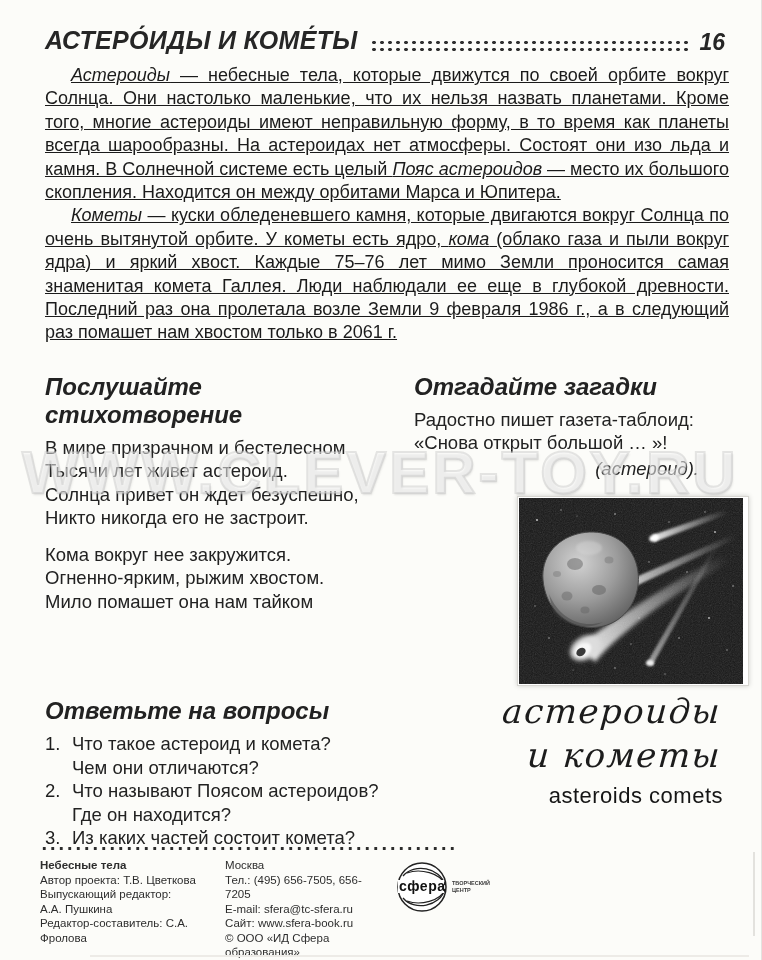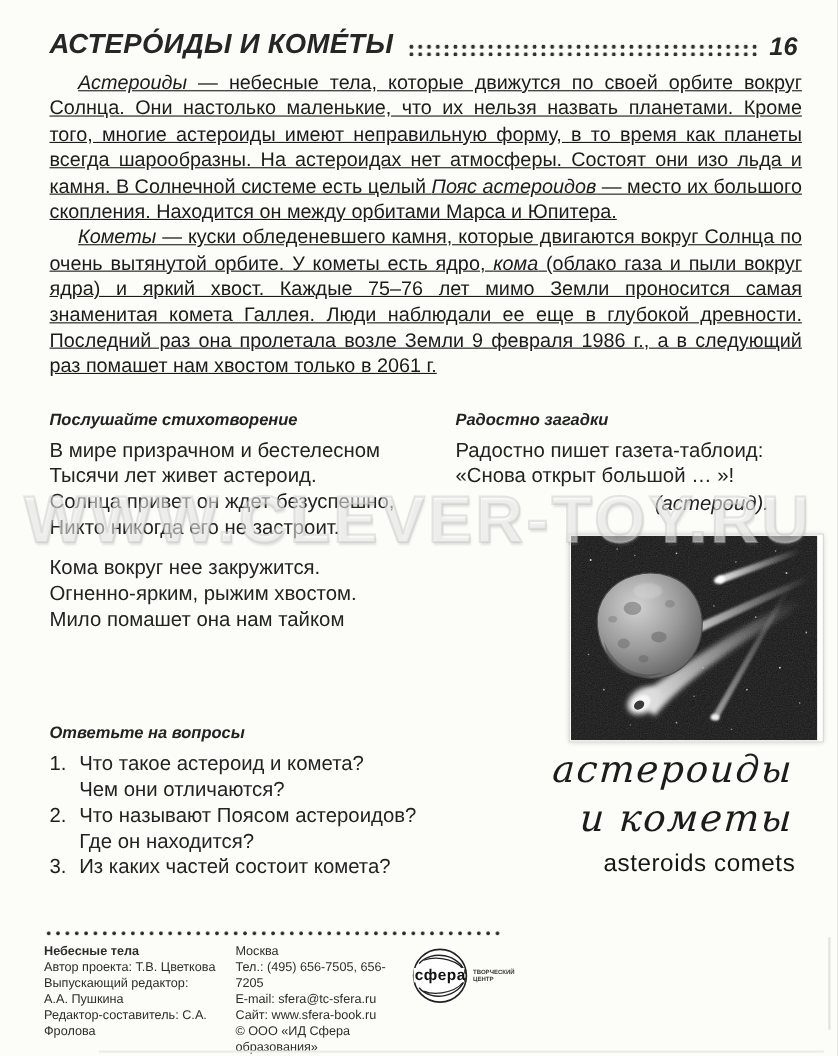--- a/index.html
+++ b/index.html
@@ -19,21 +19,21 @@
   .pageno{font-size:23px;font-weight:bold;font-style:italic;color:#262626;margin-bottom:-1px;}
 
   
   .intro{margin:9px 32px 0 45px;font-size:18px;line-height:23.4px;text-align:justify;color:#1b1b1b;text-decoration:underline;}
   .intro p{margin:0;text-indent:26px;}
 
   
   .cols{display:flex;margin:28px 10px 0 45px;gap:14px;}
   .col-left{flex:0 0 355px;}
   .col-right{flex:1;min-width:0;}
-  .sec-head{font-size:15px;font-weight:bold;font-style:italic;color:#222;margin:0 0 7px 0;}
+  .sec-head{font-size:24px;font-weight:bold;font-style:italic;color:#222;margin:0 0 7px 0;}
   .poem-line,.riddle-line,.q-line{font-size:18.5px;line-height:23.5px;color:#222;}
   .stanza{margin:0 0 13px 0;}
   .riddle{margin:0 0 9px 0;}
   .riddle-answer{font-size:18.5px;line-height:27px;font-style:italic;text-align:right;color:#222;}
   .ans-1{padding-right:52px;}
   .ans-2{padding-right:34px;}
 
   .questions{margin-top:84px;}
   .q-item{display:flex;}
   .q-num{flex:0 0 27px;font-size:18.5px;line-height:23.5px;}
@@ -48,21 +48,21 @@
     font-family:"DejaVu Serif",serif;font-style:italic;font-size:34px;line-height:38px;
     color:#1c1c1c;letter-spacing:1.5px;transform:skewX(-4deg);}
   .english{margin-top:9px;text-align:right;padding-right:28px;font-size:22px;letter-spacing:.5px;color:#151515;}
   .phonetic{margin-top:5px;text-align:right;padding-right:8px;font-family:"DejaVu Serif",serif;font-size:30px;color:#1a1a1a;}
 
   
   .footer{position:absolute;left:40px;top:846px;width:424px;}
   .foot-dots{width:415px;height:5px;margin-bottom:7px;
     background-image:radial-gradient(circle,#2c2c2c 1.5px,transparent 1.9px);
     background-size:8.5px 5px;}
-  .foot-cols{display:flex;gap:2px;font-size:11.5px;line-height:14.5px;color:#2d2d2d;}
+  .foot-cols{display:flex;gap:13px;font-size:11.5px;line-height:14.5px;color:#2d2d2d;}
   .fc1{flex:0 0 172px;}
   .fc2{flex:0 0 158px;}
   .fc-logo{flex:1;padding-top:2px;}
   .series-title{font-weight:bold;}
 
   
   .watermark{position:absolute;top:438px;left:22px;right:-14px;z-index:6;pointer-events:none;
     font-size:60px;font-weight:bold;letter-spacing:3px;white-space:nowrap;
     color:rgba(250,250,250,0.48);-webkit-text-stroke:2px rgba(195,195,195,0.42);
     text-shadow:1px 2px 2px rgba(130,130,130,0.22);}
@@ -122,21 +122,21 @@
         <div class="q-item">
           <div class="q-num">3.</div>
           <div class="q-lines">
             <div class="q-line">Из каких частей состоит комета?</div>
           </div>
         </div>
       </div>
     </div>
 
     <div class="col-right">
-      <div class="sec-head">Радостно загадки</div>
+      <div class="sec-head">Отгадайте загадки</div>
       <div class="riddle">
         <div class="riddle-line">Радостно пишет газета-таблоид:</div>
         <div class="riddle-line">«Снова открыт большой … »!</div>
         <div class="riddle-answer ans-1">(астероид).</div>
       </div>
 
       <div class="photo">
         <svg width="224" height="186" viewBox="0 0 224 186">
           <defs>
             <radialGradient id="ag" cx="38%" cy="32%" r="80%">

